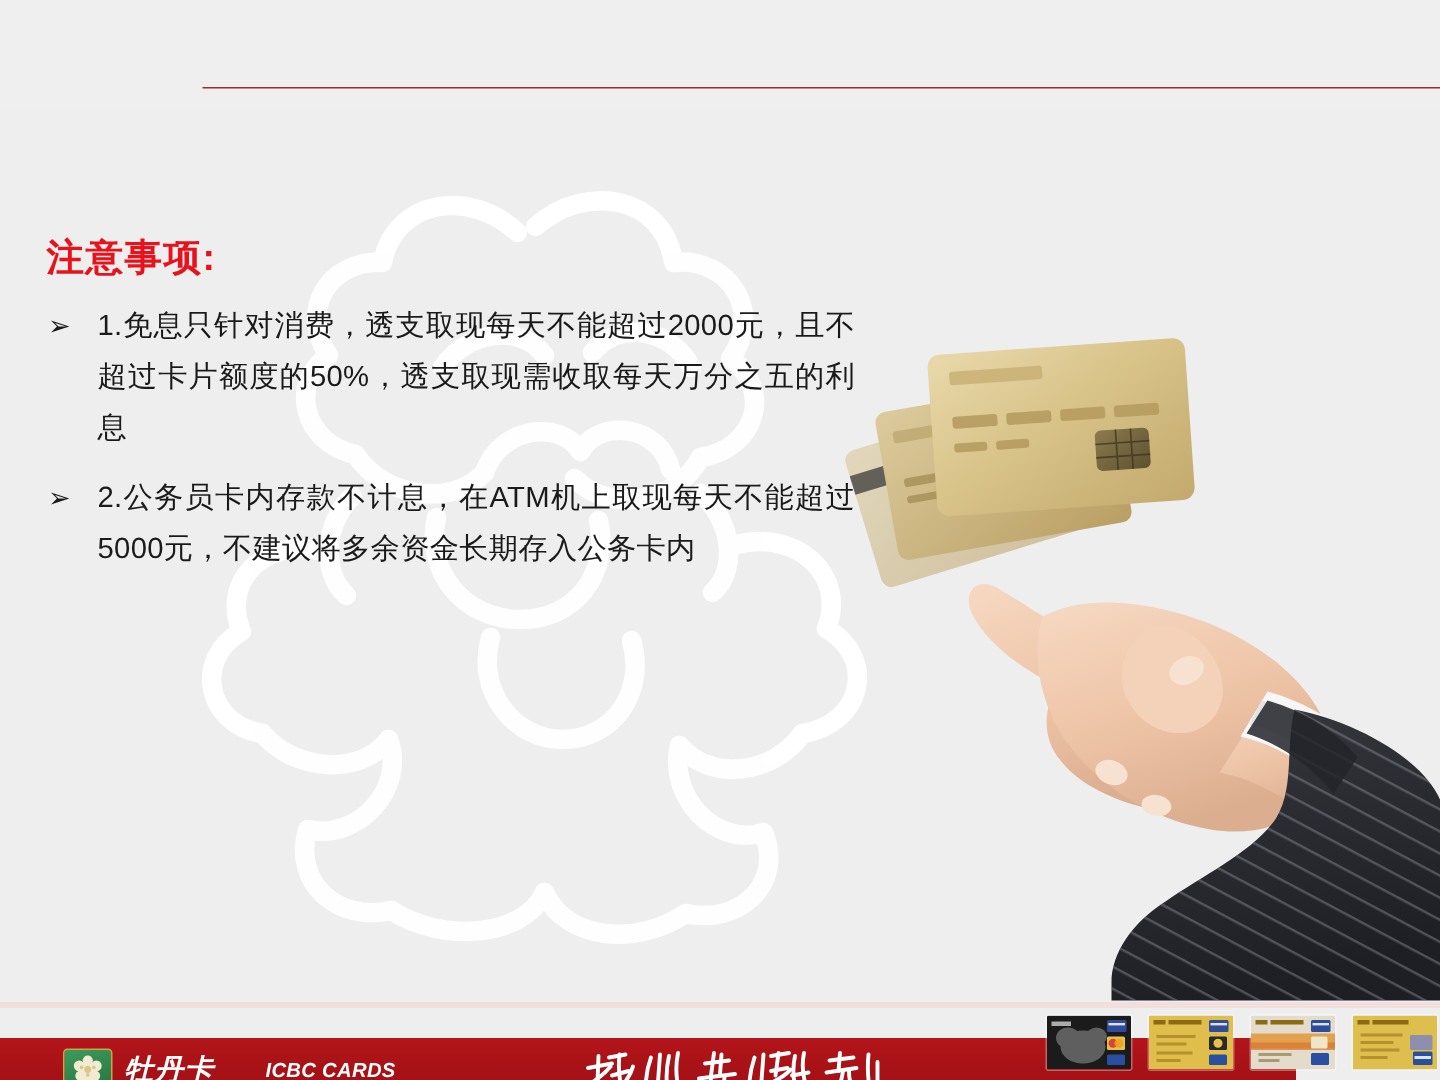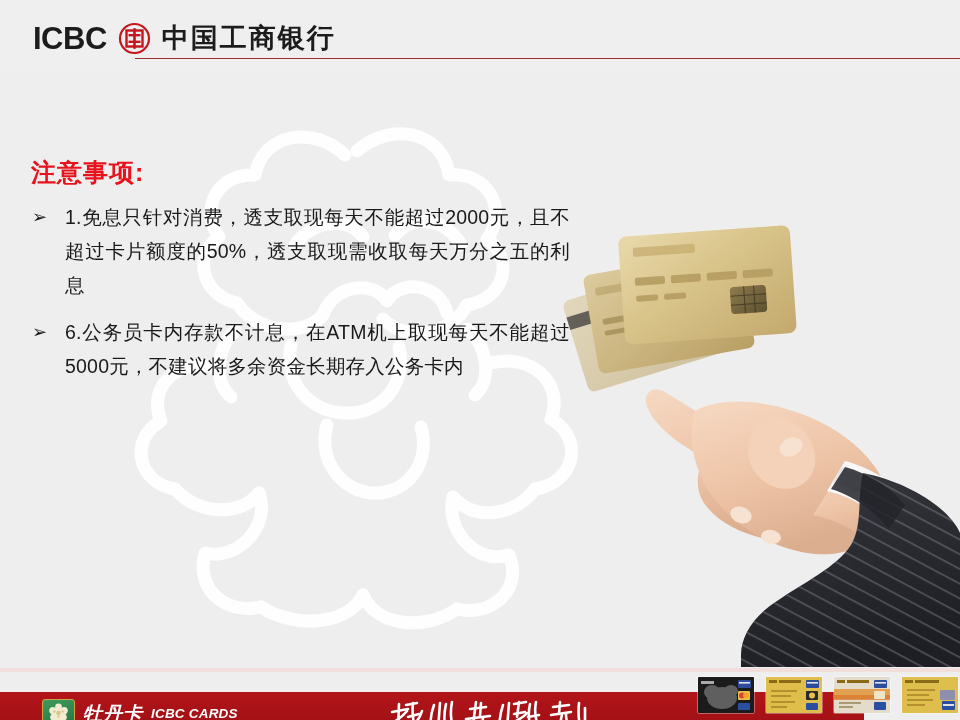--- a/index.html
+++ b/index.html
@@ -190,20 +190,21 @@
   }
   .brand-en {
     font-family: "Liberation Sans", sans-serif;
     font-weight: 700;
     font-style: italic;
     font-size: 13.5px;
     color: #ffffff;
     letter-spacing: 0.2px;
     line-height: 1;
     white-space: nowrap;
+    margin-left: 26px;
   }
   .brand-underline {
     position: absolute;
     left: 42px; top: 39px;
     width: 196px;
     height: 2px;
     background: #ffffff;
   }
   .slogan {
     position: absolute;
@@ -387,47 +388,34 @@
                L196 440
                C196 420 210 400 232 386
                C258 368 292 352 306 330
                C318 310 312 282 318 258 Z" fill="url(#pinstripe)"></path>
 
       <path d="M300 252 C322 258 346 272 360 290 L344 314 C328 294 306 280 286 274 Z" fill="#23252a" opacity="0.85"></path>
     </svg>
   </div>
 
   <div class="header">
-    <div class="logo-lockup">
-      <span class="logo-icbc">ICBC</span>
-      <span class="logo-emblem">
-        <svg width="33" height="33" viewBox="0 0 33 33" xmlns="http://www.w3.org/2000/svg">
-          <circle cx="16.5" cy="16.5" r="14.5" fill="none" stroke="#c5161d" stroke-width="2.2"></circle>
-          <rect x="8.5" y="8.5" width="16" height="16" fill="none" stroke="#c5161d" stroke-width="2.4"></rect>
-          <rect x="15.2" y="6.2" width="2.6" height="20.6" fill="#c5161d"></rect>
-          <rect x="10.5" y="12.0" width="12" height="2.4" fill="#c5161d"></rect>
-          <rect x="10.5" y="18.6" width="12" height="2.4" fill="#c5161d"></rect>
-        </svg>
-      </span>
-      <span class="logo-cn">中国工商银行</span>
-    </div>
     <div class="header-rule"></div>
   </div>
 
   <div class="content">
     <div class="section-title">注意事项:</div>
 
     <div class="bullets">
       <div class="bullet">
         <span class="bullet-marker">➢</span>
         <span class="bullet-text">1.免息只针对消费，透支取现每天不能超过2000元，且不超过卡片额度的50%，透支取现需收取每天万分之五的利息</span>
       </div>
       <div class="bullet">
         <span class="bullet-marker">➢</span>
-        <span class="bullet-text">6.公务员卡内存款不计息，在ATM机上取现每天不能超过5000元，不建议将多余资金长期存入公务卡内</span>
+        <span class="bullet-text">2.公务员卡内存款不计息，在ATM机上取现每天不能超过5000元，不建议将多余资金长期存入公务卡内</span>
       </div>
     </div>
   </div>
 
   <div class="footer-divider"></div>
   <div class="footer">
 
     <div class="footer-brand">
       <span class="peony-box">
         <svg width="25" height="23" viewBox="0 0 25 23" xmlns="http://www.w3.org/2000/svg">

